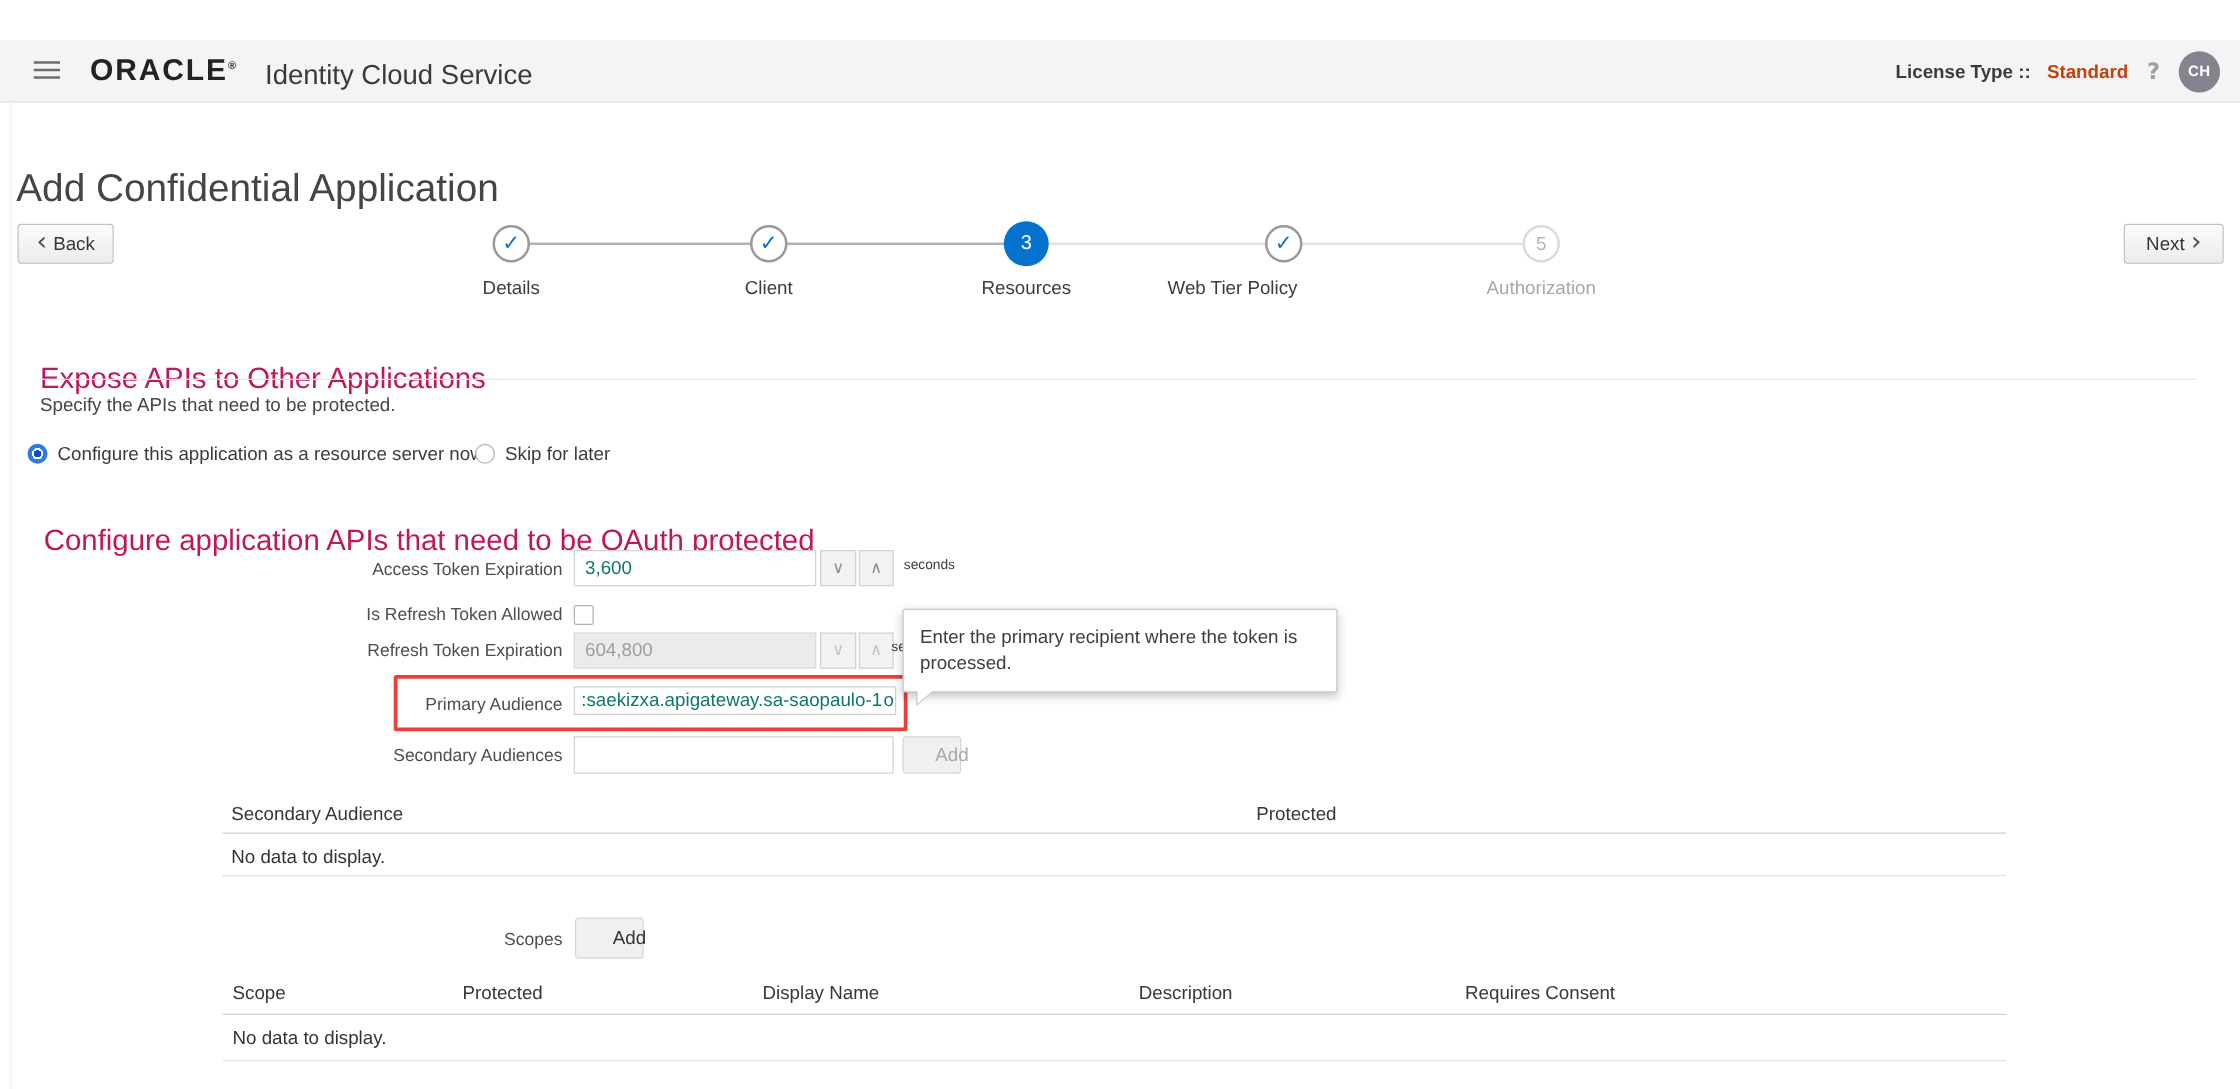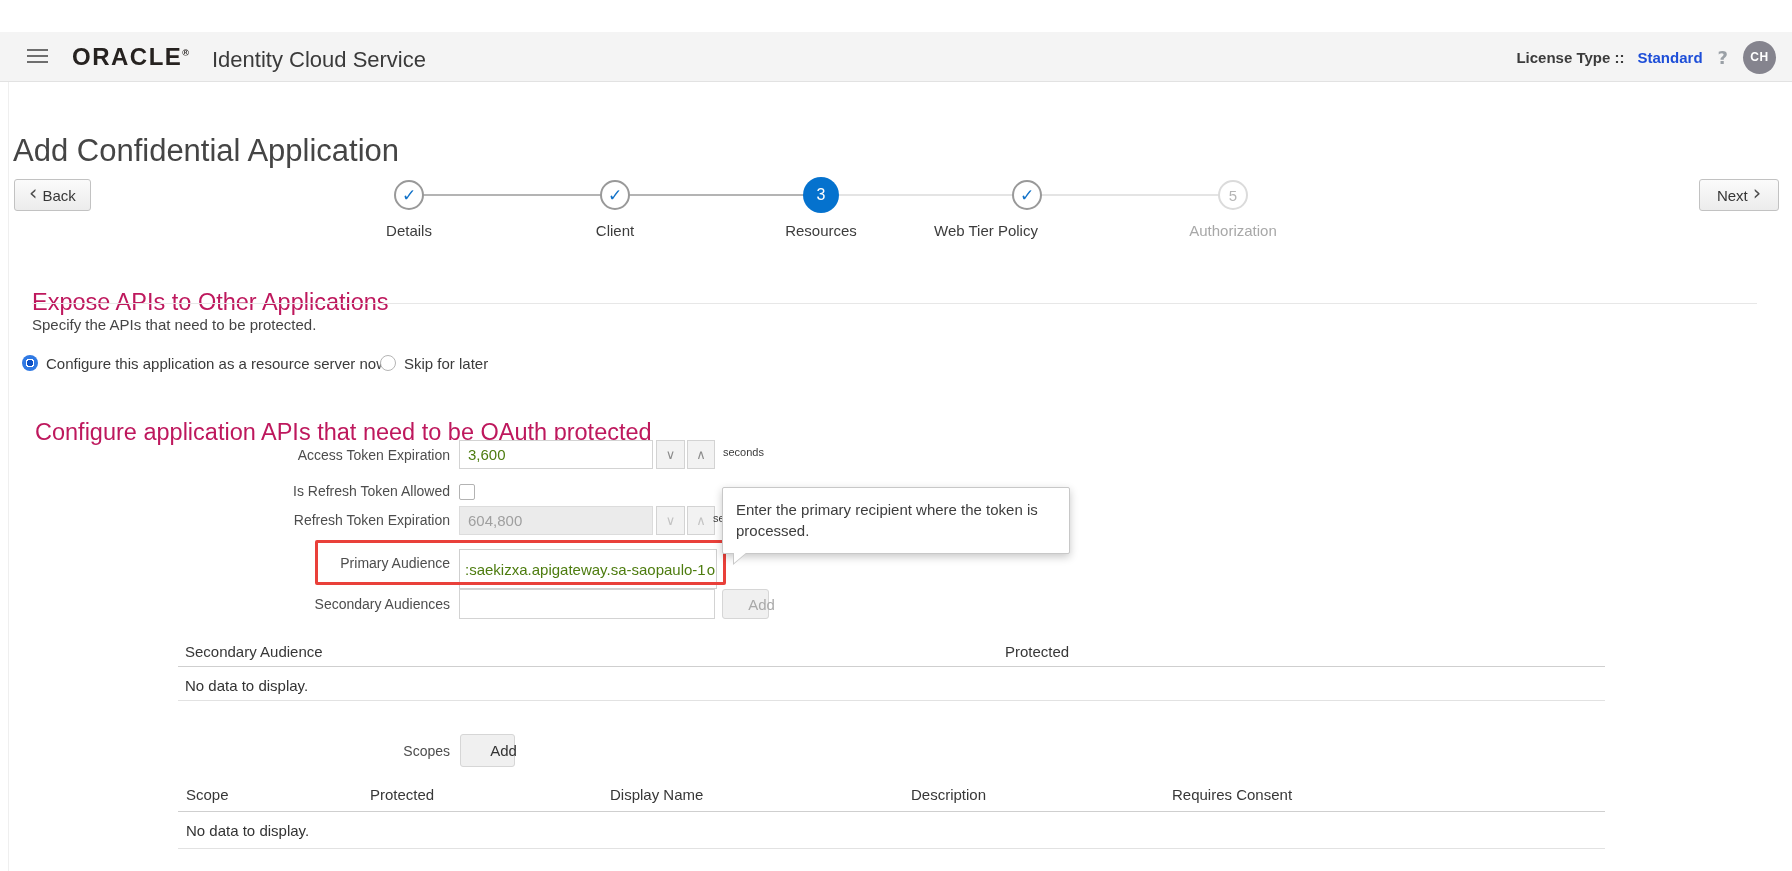--- a/index.html
+++ b/index.html
@@ -12,21 +12,21 @@
           border-bottom:1px solid #e2e2e2;box-sizing:border-box;}
   .hamburger{position:absolute;left:27px;top:14px;width:22px;height:20px;cursor:pointer;}
   .hbar{position:absolute;left:0;top:3px;width:21px;height:2px;background:#6e6e6e;
         box-shadow:0 6px 0 #6e6e6e,0 12px 0 #6e6e6e;}
   .brand{position:absolute;left:72px;top:11px;font-size:24px;font-weight:bold;
          letter-spacing:1.5px;color:#262220;}
   .brand sup{font-size:9px;vertical-align:super;letter-spacing:0;}
   .product{position:absolute;left:212px;top:15px;font-size:22px;color:#3a3a3a;}
   .topbar-right{position:absolute;right:16px;top:0;height:50px;display:flex;align-items:center;gap:13px;}
   .lic-label{font-size:15px;font-weight:bold;color:#3b3b3b;}
-  .lic-value{font-size:15px;font-weight:bold;color:#1d4ed8;text-decoration:none;cursor:pointer;}
+  .lic-value{font-size:15px;font-weight:bold;color:#c2410c;text-decoration:none;cursor:pointer;}
   .help{font-size:18px;font-weight:bold;color:#9aa0a6;cursor:pointer;padding:0 2px;}
   .avatar{width:33px;height:33px;border-radius:50%;background:#85848e;color:#fff;
           display:flex;align-items:center;justify-content:center;font-size:12px;font-weight:bold;
           letter-spacing:.5px;cursor:pointer;}
 
   .left-edge{position:absolute;left:8px;top:50px;width:1px;height:821px;background:#efefef;}
 
   
   .page-title{position:absolute;left:13px;top:80px;font-size:31px;font-weight:300;color:#454545;}
   .btn{position:absolute;height:32px;box-sizing:border-box;border:1px solid #c2c2c2;border-radius:3px;
@@ -62,21 +62,21 @@
   .radio.selected{border:none;
          background:radial-gradient(circle,#0d50c5 0 3px,#ffffff 3px 4.5px,#3079e3 4.5px);}
   .radio-label{position:absolute;font-size:15px;color:#3b3b3b;cursor:pointer;}
   .checkbox{position:absolute;left:459px;top:452px;width:16px;height:16px;box-sizing:border-box;
             border:1px solid #b3b3b3;border-radius:2px;background:#fff;cursor:pointer;}
 
   
   .form-label{position:absolute;right:1342px;font-size:14px;color:#4d4d4d;white-space:nowrap;
               text-align:right;}
   .tin{position:absolute;box-sizing:border-box;border:1px solid #d3d3d3;background:#fff;
-       font-size:15px;color:#4d7c0f;display:flex;align-items:center;padding:0 8px;overflow:hidden;
+       font-size:15px;color:#0f766e;display:flex;align-items:center;padding:0 8px;overflow:hidden;
        white-space:nowrap;}
   .tin.disabled{background:#ebebeb;border-color:#dcdcdc;color:#9f9f9f;}
   .spin{position:absolute;box-sizing:border-box;width:29px;height:29px;background:#f2f2f2;
         border:1px solid #d3d3d3;color:#8c8c8c;font-size:13px;display:flex;align-items:center;
         justify-content:center;cursor:pointer;}
   .spin.disabled{color:#c3c3c3;cursor:default;}
   .unit{position:absolute;font-size:11px;color:#3b3b3b;}
   .caret{display:inline-block;width:1.5px;height:16px;background:#3c3c3c;margin:0 .5px;
          vertical-align:middle;}
   .add-btn{position:absolute;box-sizing:border-box;border:1px solid #d6d6d6;border-radius:3px;
@@ -207,21 +207,21 @@
   <div class="unit" style="left:713px;top:480px">seconds</div>
 
   <div class="tooltip">
     <span>Enter the primary recipient where the token is processed.</span>
     <span class="tt-tail-border"></span>
     <span class="tt-tail"></span>
   </div>
 
   <div class="redbox"></div>
   <div class="form-label" style="top:523px">Primary Audience</div>
-  <div class="tin" style="left:459px;top:517px;width:258px;height:40px;border-color:#cfcfcf;padding:0 5px">
+  <div class="tin" style="left:459px;top:517px;width:258px;height:23px;border-color:#cfcfcf;padding:0 5px">
     <span>:saekizxa.apigateway.sa-saopaulo-1</span>
       <span class="caret"></span>
       <span>o</span>
   </div>
 
   <div class="form-label" style="top:564px">Secondary Audiences</div>
   <div class="tin" style="left:459px;top:557px;width:256px;height:30px">
     <span></span>
   </div>
   <div class="add-btn dim" style="left:722px;top:557px;width:47px;height:30px">

